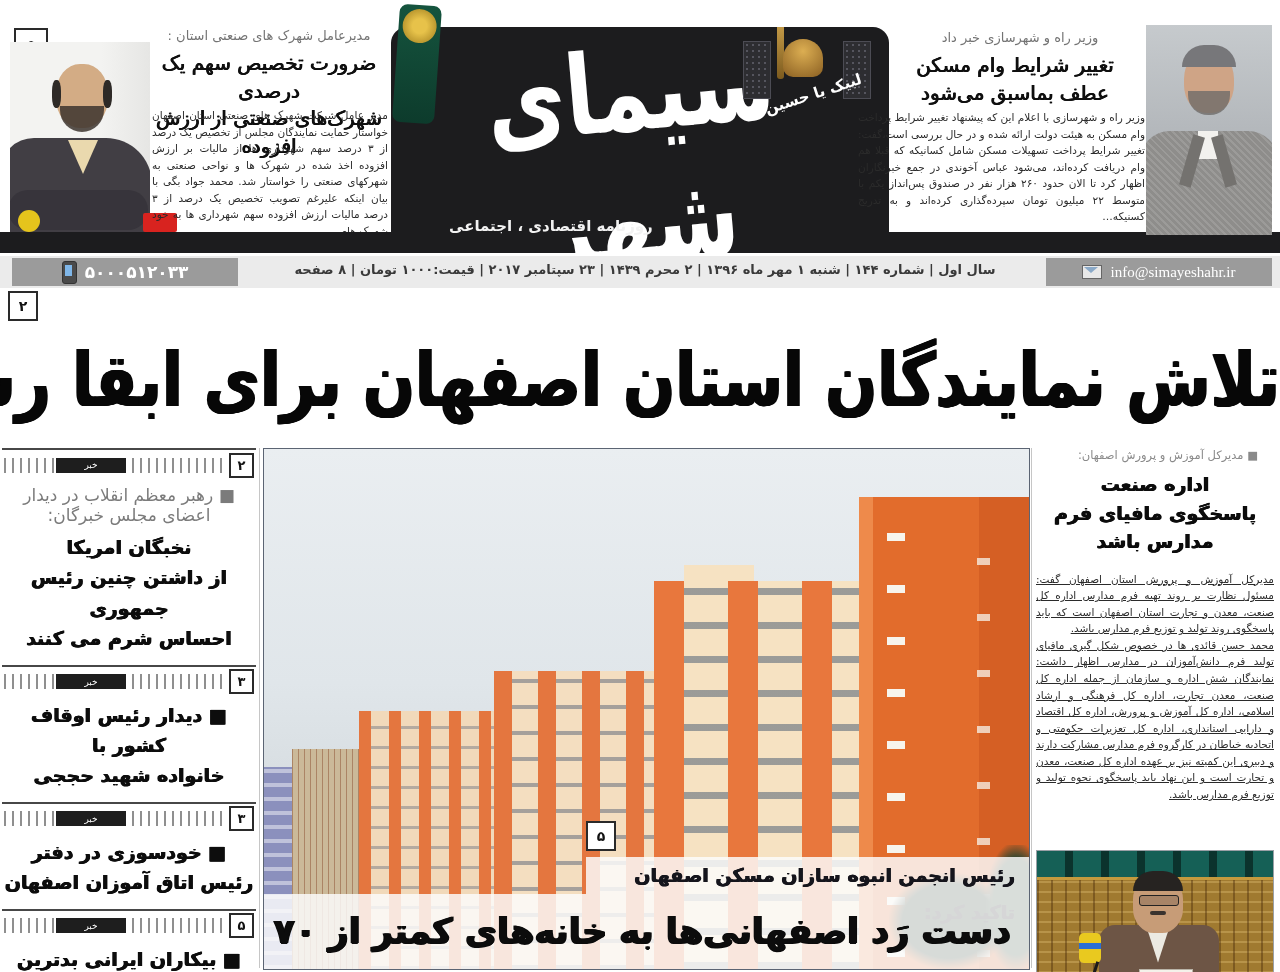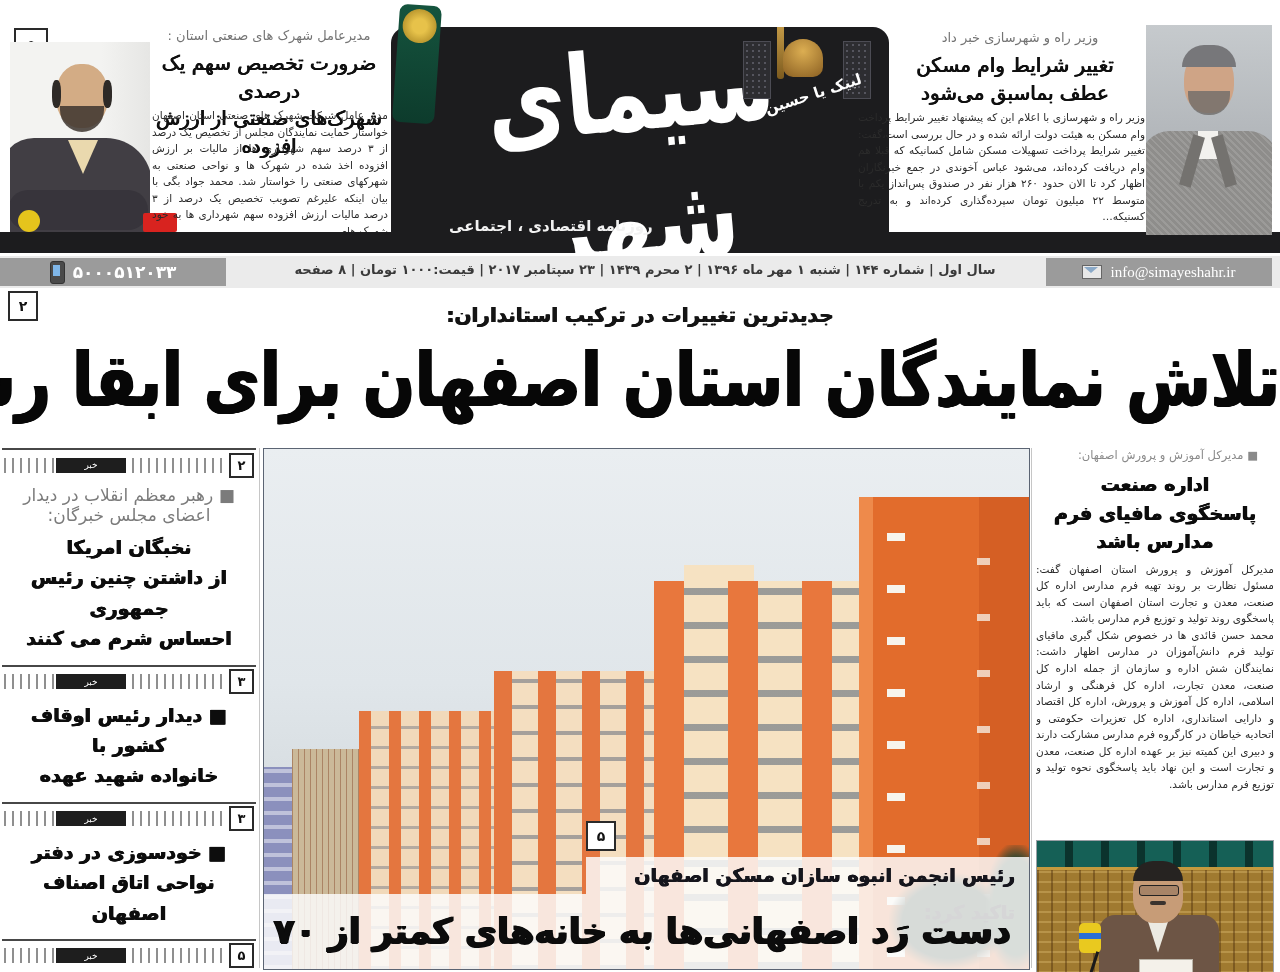--- a/index.html
+++ b/index.html
@@ -54,21 +54,21 @@
   
   .photo-main{position:absolute;left:263px;top:448px;width:765px;height:520px;overflow:hidden;
               background:linear-gradient(180deg,#eaeef1 0%,#e0e6ea 45%,#d5dbdf 70%);border:1px solid #5b6473;}
   .band{position:absolute;background:rgba(252,252,252,.84);}
 
   
   .rightcol{position:absolute;left:1036px;top:448px;width:238px;}
   .rc-kicker{text-align:right;font-size:11.5px;color:#8a8a8a;padding-right:16px;}
   .rc-headline{text-align:center;font-size:19px;font-weight:bold;line-height:1.5;color:#0c0c0c;
                white-space:pre-line;margin-top:8px;}
-  .rc-body{margin-top:5px;}
+  .rc-body{margin-top:15px;text-decoration:underline;}
   .photo-edu{position:relative;margin-top:11px;width:236px;height:162px;border:1px solid #9aa0a6;overflow:hidden;
              background:linear-gradient(180deg,#0f4a40 0 26px,#a07a30 26px);}
 </style>
 </head>
 <body>
 
 <div class="page">
 
   <div class="numbox" style="left:14px;top:28px;width:30px;height:30px;font-size:16px;">۵</div>
 
@@ -114,36 +114,35 @@
     <div class="abs" style="left:36px;top:20px;width:54px;height:22px;background:#77777a;border-radius:26px 26px 0 0;"></div>
     <div class="abs" style="left:42px;top:66px;width:42px;height:24px;background:rgba(110,108,105,.8);border-radius:0 0 20px 20px;"></div>
   </div>
 
   <div class="abs kicker" style="left:895px;top:30px;width:250px;text-align:center;">وزیر راه و شهرسازی خبر داد</div>
   <div class="abs hl2 heavy" style="left:885px;top:52px;width:260px;font-size:20px;line-height:1.38;">تغییر شرایط وام مسکن
 عطف بماسبق می‌شود</div>
   <div class="abs bodytext" style="left:858px;top:109px;width:287px;height:126px;overflow:hidden;">وزیر راه و شهرسازی با اعلام این که پیشنهاد تغییر شرایط پرداخت وام مسکن به هیئت دولت ارائه شده و در حال بررسی است،گفت: تغییر شرایط پرداخت تسهیلات مسکن شامل کسانیکه که قبلا هم وام دریافت کرده‌اند، می‌شود عباس آخوندی در جمع خبرنگاران اظهار کرد تا الان حدود ۲۶۰ هزار نفر در صندوق پس‌انداز یکم با متوسط ۲۲ میلیون تومان سپرده‌گذاری کرده‌اند و به تدریج کسنیکه…</div>
 
   <div class="abs infobar"></div>
-  <div class="infoblock" style="left:0;width:226px;font-size:17px;font-weight:bold;letter-spacing:2px;">
+  <div class="infoblock" style="left:12px;width:226px;font-size:17px;font-weight:bold;letter-spacing:2px;">
     <span>۵۰۰۰۵۱۲۰۳۳</span>
     <span style="display:inline-block;width:13px;height:21px;background:#4a4a4a;border:1.5px solid #333;border-radius:3px;position:relative;">
       <span style="position:absolute;left:2px;top:3px;width:7px;height:11px;background:#7fb6e8;display:block;"></span>
     </span>
   </div>
   <div class="issue">سال اول | شماره ۱۴۴ | شنبه ۱ مهر ماه ۱۳۹۶ | ۲ محرم ۱۴۳۹ | ۲۳ سپتامبر ۲۰۱۷ | قیمت:۱۰۰۰ تومان | ۸ صفحه</div>
   <div class="infoblock" style="left:1046px;width:226px;font-size:15px;">
     <span style="direction:ltr;font-family:'Liberation Serif',serif;">info@simayeshahr.ir</span>
     <span style="display:inline-block;width:18px;height:12px;background:#e8e8e8;border:1px solid #666;position:relative;">
       <span style="position:absolute;left:1px;top:1px;width:0;height:0;border-left:7px solid transparent;border-right:7px solid transparent;border-top:6px solid #8aa9c8;display:block;"></span>
     </span>
   </div>
 
   <div class="numbox" style="left:8px;top:291px;width:26px;height:26px;font-size:14px;">۲</div>
-  <div class="lead-kicker heavy">جدیدترین تغییرات در ترکیب استانداران:</div>
   <div class="lead-headline xheavy">تلاش نمایندگان استان اصفهان برای ابقا رسول زرگرپور</div>
 
   <div class="sidebar">
 
     <div class="side-item">
       <div class="side-head">
         <div class="side-num">۲</div>
         <div class="side-stripes">
           <div class="side-chip">خبر</div>
         </div>
@@ -155,32 +154,32 @@
     </div>
 
     <div class="side-item">
       <div class="side-head">
         <div class="side-num">۳</div>
         <div class="side-stripes">
           <div class="side-chip">خبر</div>
         </div>
       </div>
       <div class="side-headline heavy">■ دیدار رئیس اوقاف کشور با
-خانواده شهید عهده</div>
+خانواده شهید حججی</div>
     </div>
 
     <div class="side-item">
       <div class="side-head">
         <div class="side-num">۳</div>
         <div class="side-stripes">
           <div class="side-chip">خبر</div>
         </div>
       </div>
       <div class="side-headline heavy">■ خودسوزی در دفتر
-نواحی اتاق اصناف اصفهان</div>
+رئیس اتاق آموزان اصفهان</div>
     </div>
 
     <div class="side-item">
       <div class="side-head">
         <div class="side-num">۵</div>
         <div class="side-stripes">
           <div class="side-chip">خبر</div>
         </div>
       </div>
       <div class="side-headline heavy">■ بیکاران ایرانی بدترین

